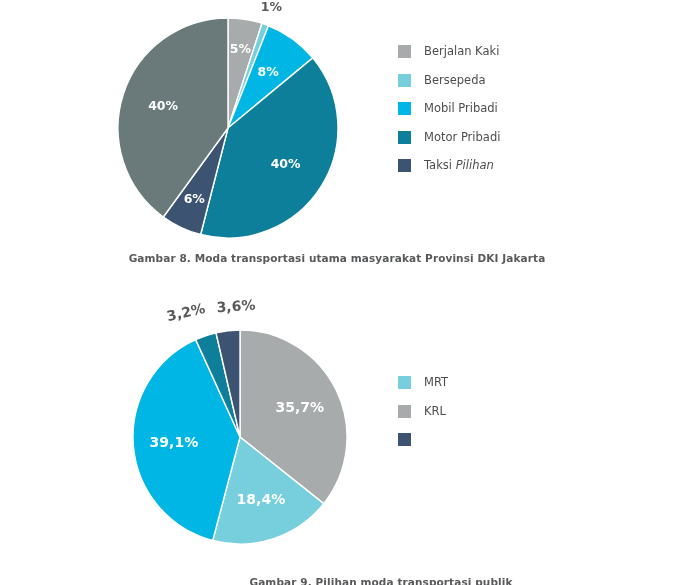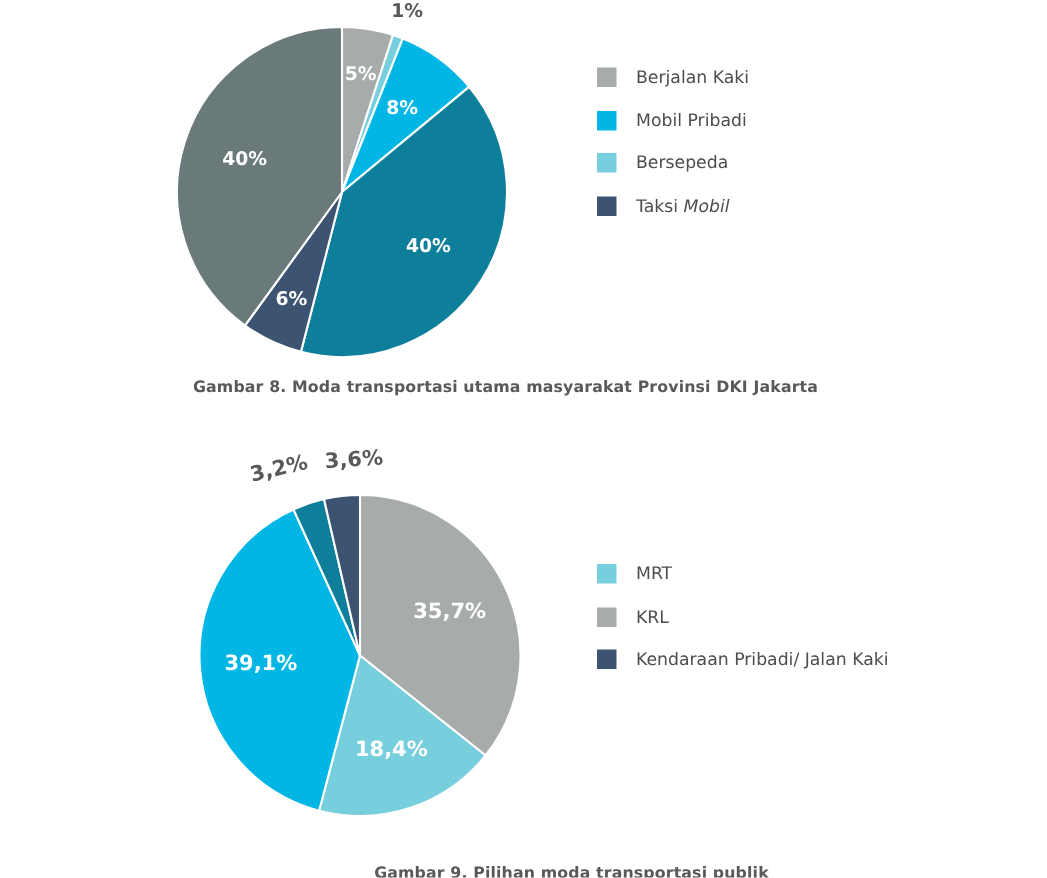--- a/index.html
+++ b/index.html
@@ -96,30 +96,34 @@
       <text x="163.1" y="106.9" class="slice-label">40%</text>
       <text x="271.4" y="7.6" class="slice-label outside">1%</text>
     </svg>
 
   <div class="legend" id="legend-1" style="left:398px; top:44px;">
       <div class="legend-row">
         <span class="legend-swatch" style="background: rgb(167, 171, 171);"></span>
         <span class="legend-label">Berjalan Kaki</span>
       </div>
       <div class="legend-row">
+        <span class="legend-swatch" style="background: rgb(119, 206, 221);"></span>
+        <span class="legend-label">Bersepeda</span>
+      </div>
+      <div class="legend-row">
         <span class="legend-swatch" style="background: rgb(0, 182, 228);"></span>
         <span class="legend-label">Mobil Pribadi</span>
       </div>
       <div class="legend-row">
-        <span class="legend-swatch" style="background: rgb(119, 206, 221);"></span>
-        <span class="legend-label">Bersepeda</span>
+        <span class="legend-swatch" style="background: rgb(14, 127, 155);"></span>
+        <span class="legend-label">Motor Pribadi</span>
       </div>
       <div class="legend-row">
         <span class="legend-swatch" style="background: rgb(60, 83, 114);"></span>
-        <span class="legend-label">Taksi <em>Mobil</em></span>
+        <span class="legend-label">Taksi <em>Pilihan</em></span>
       </div>
     </div>
 
   <div class="caption" style="top:252px;">Gambar 8. Moda transportasi utama masyarakat Provinsi DKI Jakarta</div>
 </div>
 
 <div class="figure" id="figure-2">
   <svg class="chart-area" id="pie-2" width="420" height="275">
       <path d="M 240 152 L 240 45 A 107 107 0 0 1 323.71581673169493 218.63829251222805 Z" fill="#a7abab" stroke="#ffffff" stroke-width="1.4"></path>
       <path d="M 240 152 L 323.71581673169493 218.63829251222805 A 107 107 0 0 1 212.73953235187813 255.46915919058057 Z" fill="#77cedd" stroke="#ffffff" stroke-width="1.4"></path>
@@ -137,18 +141,17 @@
       <div class="legend-row">
         <span class="legend-swatch" style="background: rgb(119, 206, 221);"></span>
         <span class="legend-label">MRT</span>
       </div>
       <div class="legend-row">
         <span class="legend-swatch" style="background: rgb(167, 171, 171);"></span>
         <span class="legend-label">KRL</span>
       </div>
       <div class="legend-row">
         <span class="legend-swatch" style="background: rgb(60, 83, 114);"></span>
-        <span class="legend-label">Kendaraan Pribadi/ Jalan Kaki</span>
       </div>
     </div>
 
   <div class="caption" style="top:291px;padding-left:44px;">Gambar 9. Pilihan moda transportasi publik</div>
 </div>
 
 </body></html>

